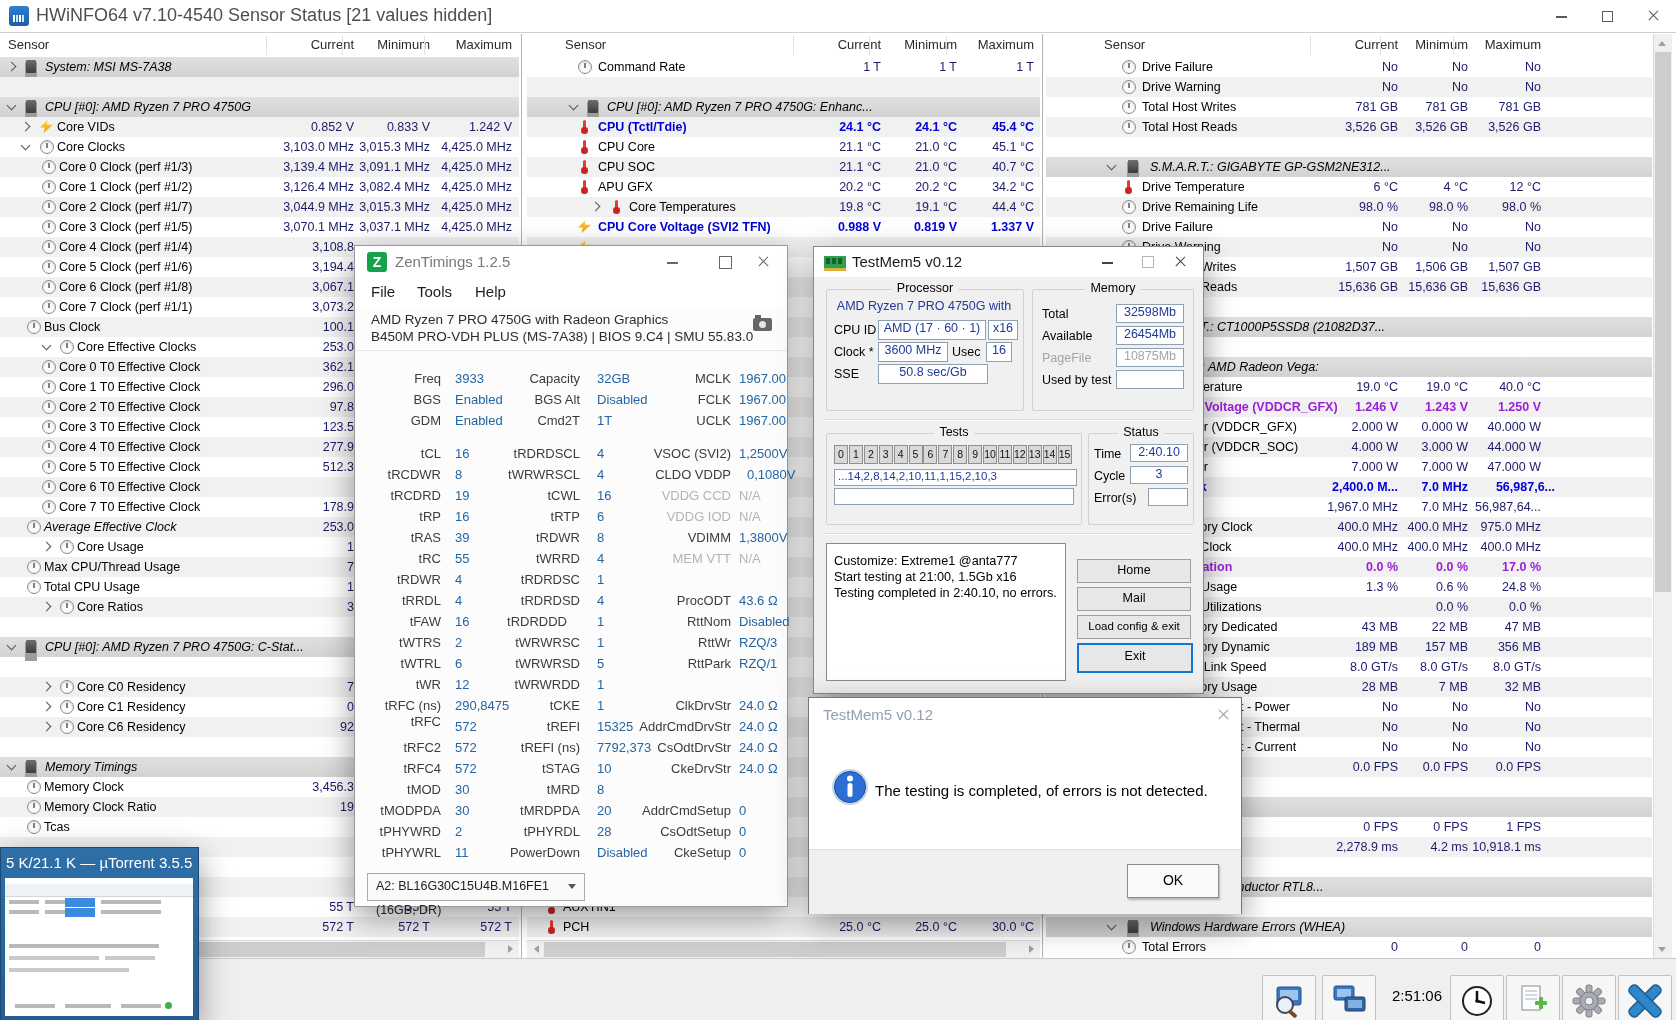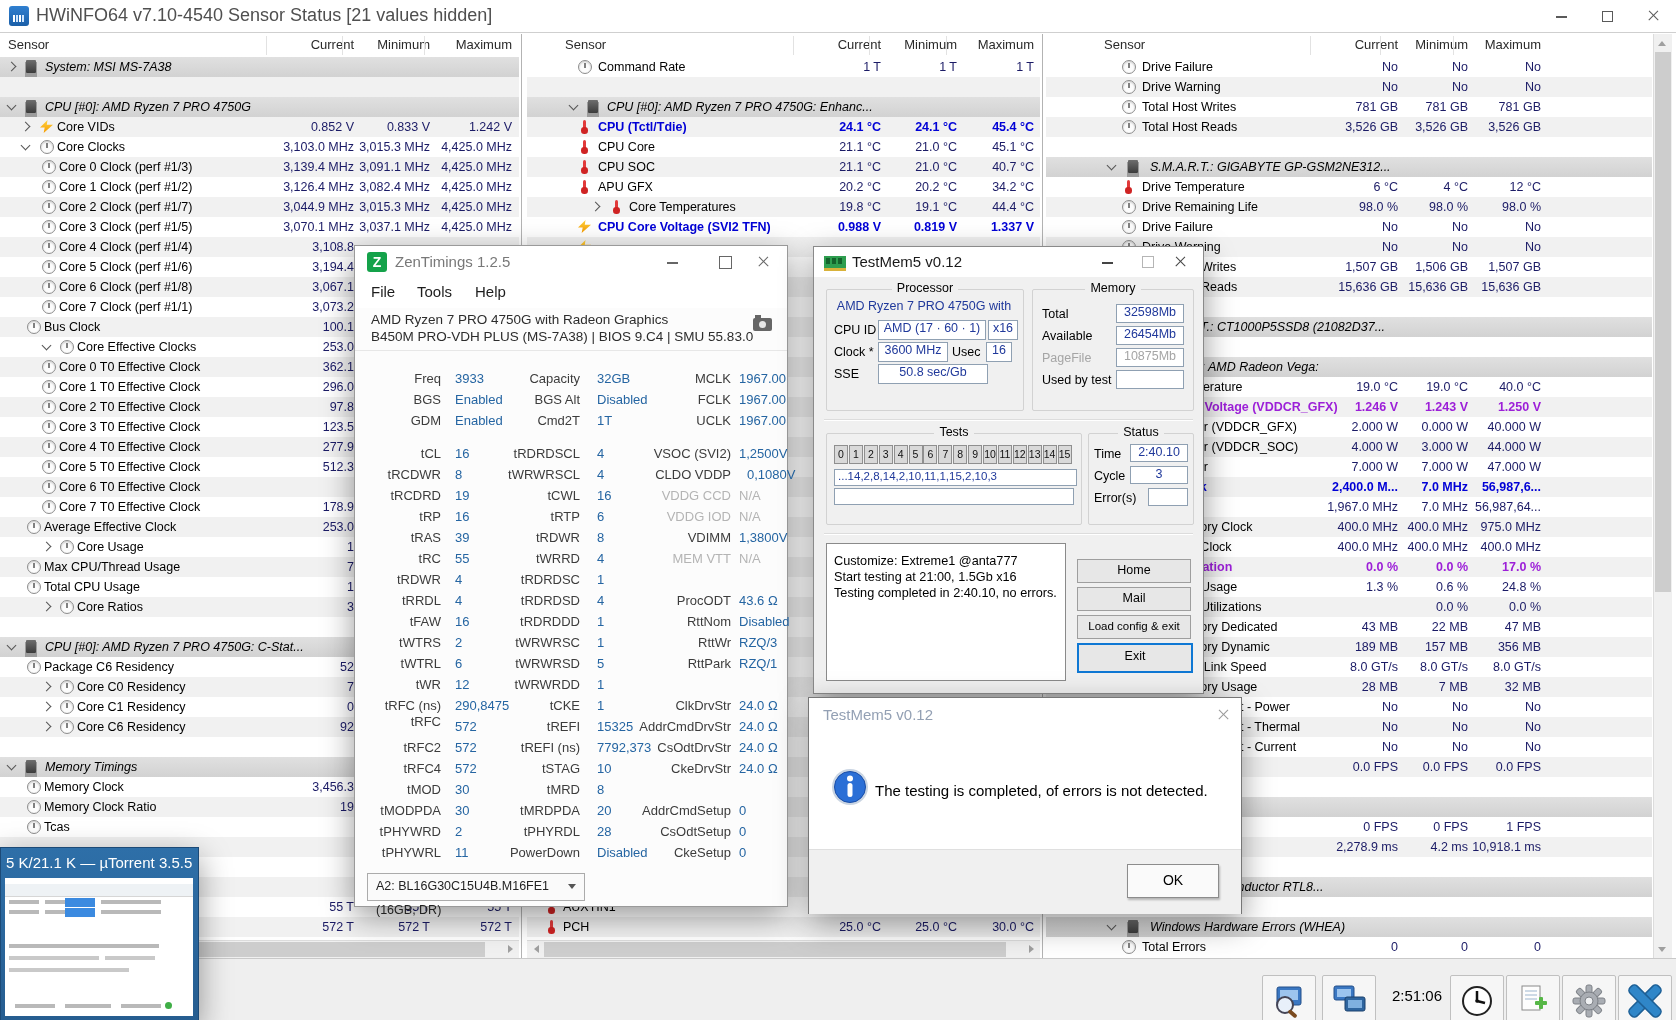--- a/index.html
+++ b/index.html
@@ -273,21 +273,21 @@
               <div class="lb" style="left: 59px;">Core 6 T0 Effective Clock</div>
               <div class="val" style="right: 165px; margin-top: 38px;">175.3</div>
             </div>
             <div class="hrow" style="top: 440px;">
               <div class="ic ic-clk" style="left: 42px;"></div>
               <div class="lb" style="left: 59px;">Core 7 T0 Effective Clock</div>
               <div class="val" style="right: 165px;">178.9</div>
             </div>
             <div class="hrow odd" style="top: 460px;">
               <div class="ic ic-clk" style="left: 27px;"></div>
-              <div class="lb" style="left: 44px;">Average Effective Clock</div>
+              <div class="lb" style="left: 44px; font-style: italic;">Average Effective Clock</div>
               <div class="val" style="right: 165px;">253.0</div>
             </div>
             <div class="hrow" style="top: 480px;">
               <div class="ar ar-r" style="left: 43px;"></div>
               <div class="ic ic-clk" style="left: 60px;"></div>
               <div class="lb" style="left: 77px;">Core Usage</div>
               <div class="val" style="right: 165px;">1</div>
             </div>
             <div class="hrow odd" style="top: 500px;">
               <div class="ic ic-clk" style="left: 27px;"></div>
@@ -303,25 +303,20 @@
               <div class="ar ar-r" style="left: 43px;"></div>
               <div class="ic ic-clk" style="left: 60px;"></div>
               <div class="lb" style="left: 77px;">Core Ratios</div>
               <div class="val" style="right: 165px;">3</div>
             </div>
             <div class="hrow" style="top: 560px;"></div>
             <div class="hrow odd sec" style="top: 580px;">
               <div class="ar ar-d" style="left: 8px;"></div>
               <div class="ic ic-chip" style="left: 26px;"></div>
               <div class="lb" style="left: 45px;">CPU [#0]: AMD Ryzen 7 PRO 4750G: C-Stat...</div>
-            </div>
-            <div class="hrow" style="top: 600px;">
-              <div class="ic ic-clk" style="left: 27px;"></div>
-              <div class="lb" style="left: 44px;">Package C6 Residency</div>
-              <div class="val" style="right: 165px;">52</div>
             </div>
             <div class="hrow odd" style="top: 620px;">
               <div class="ar ar-r" style="left: 43px;"></div>
               <div class="ic ic-clk" style="left: 60px;"></div>
               <div class="lb" style="left: 77px;">Core C0 Residency</div>
               <div class="val" style="right: 165px;">7</div>
             </div>
             <div class="hrow" style="top: 640px;">
               <div class="ar ar-r" style="left: 43px;"></div>
               <div class="ic ic-clk" style="left: 60px;"></div>
@@ -620,21 +615,21 @@
               <div class="lb" style="left: 96px;">GPU Power</div>
               <div class="val" style="right: 254px;">7.000 W</div>
               <div class="val" style="right: 184px;">7.000 W</div>
               <div class="val" style="right: 111px;">47.000 W</div>
             </div>
             <div class="hrow odd st-blue" style="top: 420px;">
               <div class="ic ic-clk" style="left: 76px;"></div>
               <div class="lb" style="left: 96px;">GPU Clock</div>
               <div class="val" style="right: 254px;">2,400.0 M...</div>
               <div class="val" style="right: 184px;">7.0 MHz</div>
-              <div class="val" style="right: 111px; margin-left: 35px;">56,987,6...</div>
+              <div class="val" style="right: 97px; margin-left: 35px;">56,987,6...</div>
             </div>
             <div class="hrow" style="top: 440px;">
               <div class="ic ic-clk" style="left: 76px;"></div>
               <div class="lb" style="left: 96px;">GPU Clock</div>
               <div class="val" style="right: 254px;">1,967.0 MHz</div>
               <div class="val" style="right: 184px;">7.0 MHz</div>
               <div class="val" style="right: 111px;">56,987,64...</div>
             </div>
             <div class="hrow odd" style="top: 460px;">
               <div class="ic ic-clk" style="left: 76px;"></div>
@@ -956,21 +951,21 @@
         <div class="ztcell ztl" style="right: 207px; top: 326px; width: 120px;">tRDRDSC</div>
         <div class="ztcell ztv" style="left: 242px; top: 326px;">1</div>
         <div class="ztcell ztl" style="right: 346px; top: 347px; width: 120px;">tRRDL</div>
         <div class="ztcell ztv" style="left: 100px; top: 347px;">4</div>
         <div class="ztcell ztl" style="right: 207px; top: 347px; width: 120px;">tRDRDSD</div>
         <div class="ztcell ztv" style="left: 242px; top: 347px;">4</div>
         <div class="ztcell ztl" style="right: 56px; top: 347px; width: 120px;">ProcODT</div>
         <div class="ztcell ztv" style="left: 384px; top: 347px;">43.6 Ω</div>
         <div class="ztcell ztl" style="right: 346px; top: 368px; width: 120px;">tFAW</div>
         <div class="ztcell ztv" style="left: 100px; top: 368px;">16</div>
-        <div class="ztcell ztl" style="right: 207px; top: 368px; width: 120px;">tRDRDDD</div>
+        <div class="ztcell ztl" style="right: 220px; top: 368px; width: 120px;">tRDRDDD</div>
         <div class="ztcell ztv" style="left: 242px; top: 368px;">1</div>
         <div class="ztcell ztl" style="right: 56px; top: 368px; width: 120px;">RttNom</div>
         <div class="ztcell ztv" style="left: 384px; top: 368px;">Disabled</div>
         <div class="ztcell ztl" style="right: 346px; top: 389px; width: 120px;">tWTRS</div>
         <div class="ztcell ztv" style="left: 100px; top: 389px;">2</div>
         <div class="ztcell ztl" style="right: 207px; top: 389px; width: 120px;">tWRWRSC</div>
         <div class="ztcell ztv" style="left: 242px; top: 389px;">1</div>
         <div class="ztcell ztl" style="right: 56px; top: 389px; width: 120px;">RttWr</div>
         <div class="ztcell ztv" style="left: 384px; top: 389px;">RZQ/3</div>
         <div class="ztcell ztl" style="right: 346px; top: 410px; width: 120px;">tWTRL</div>

